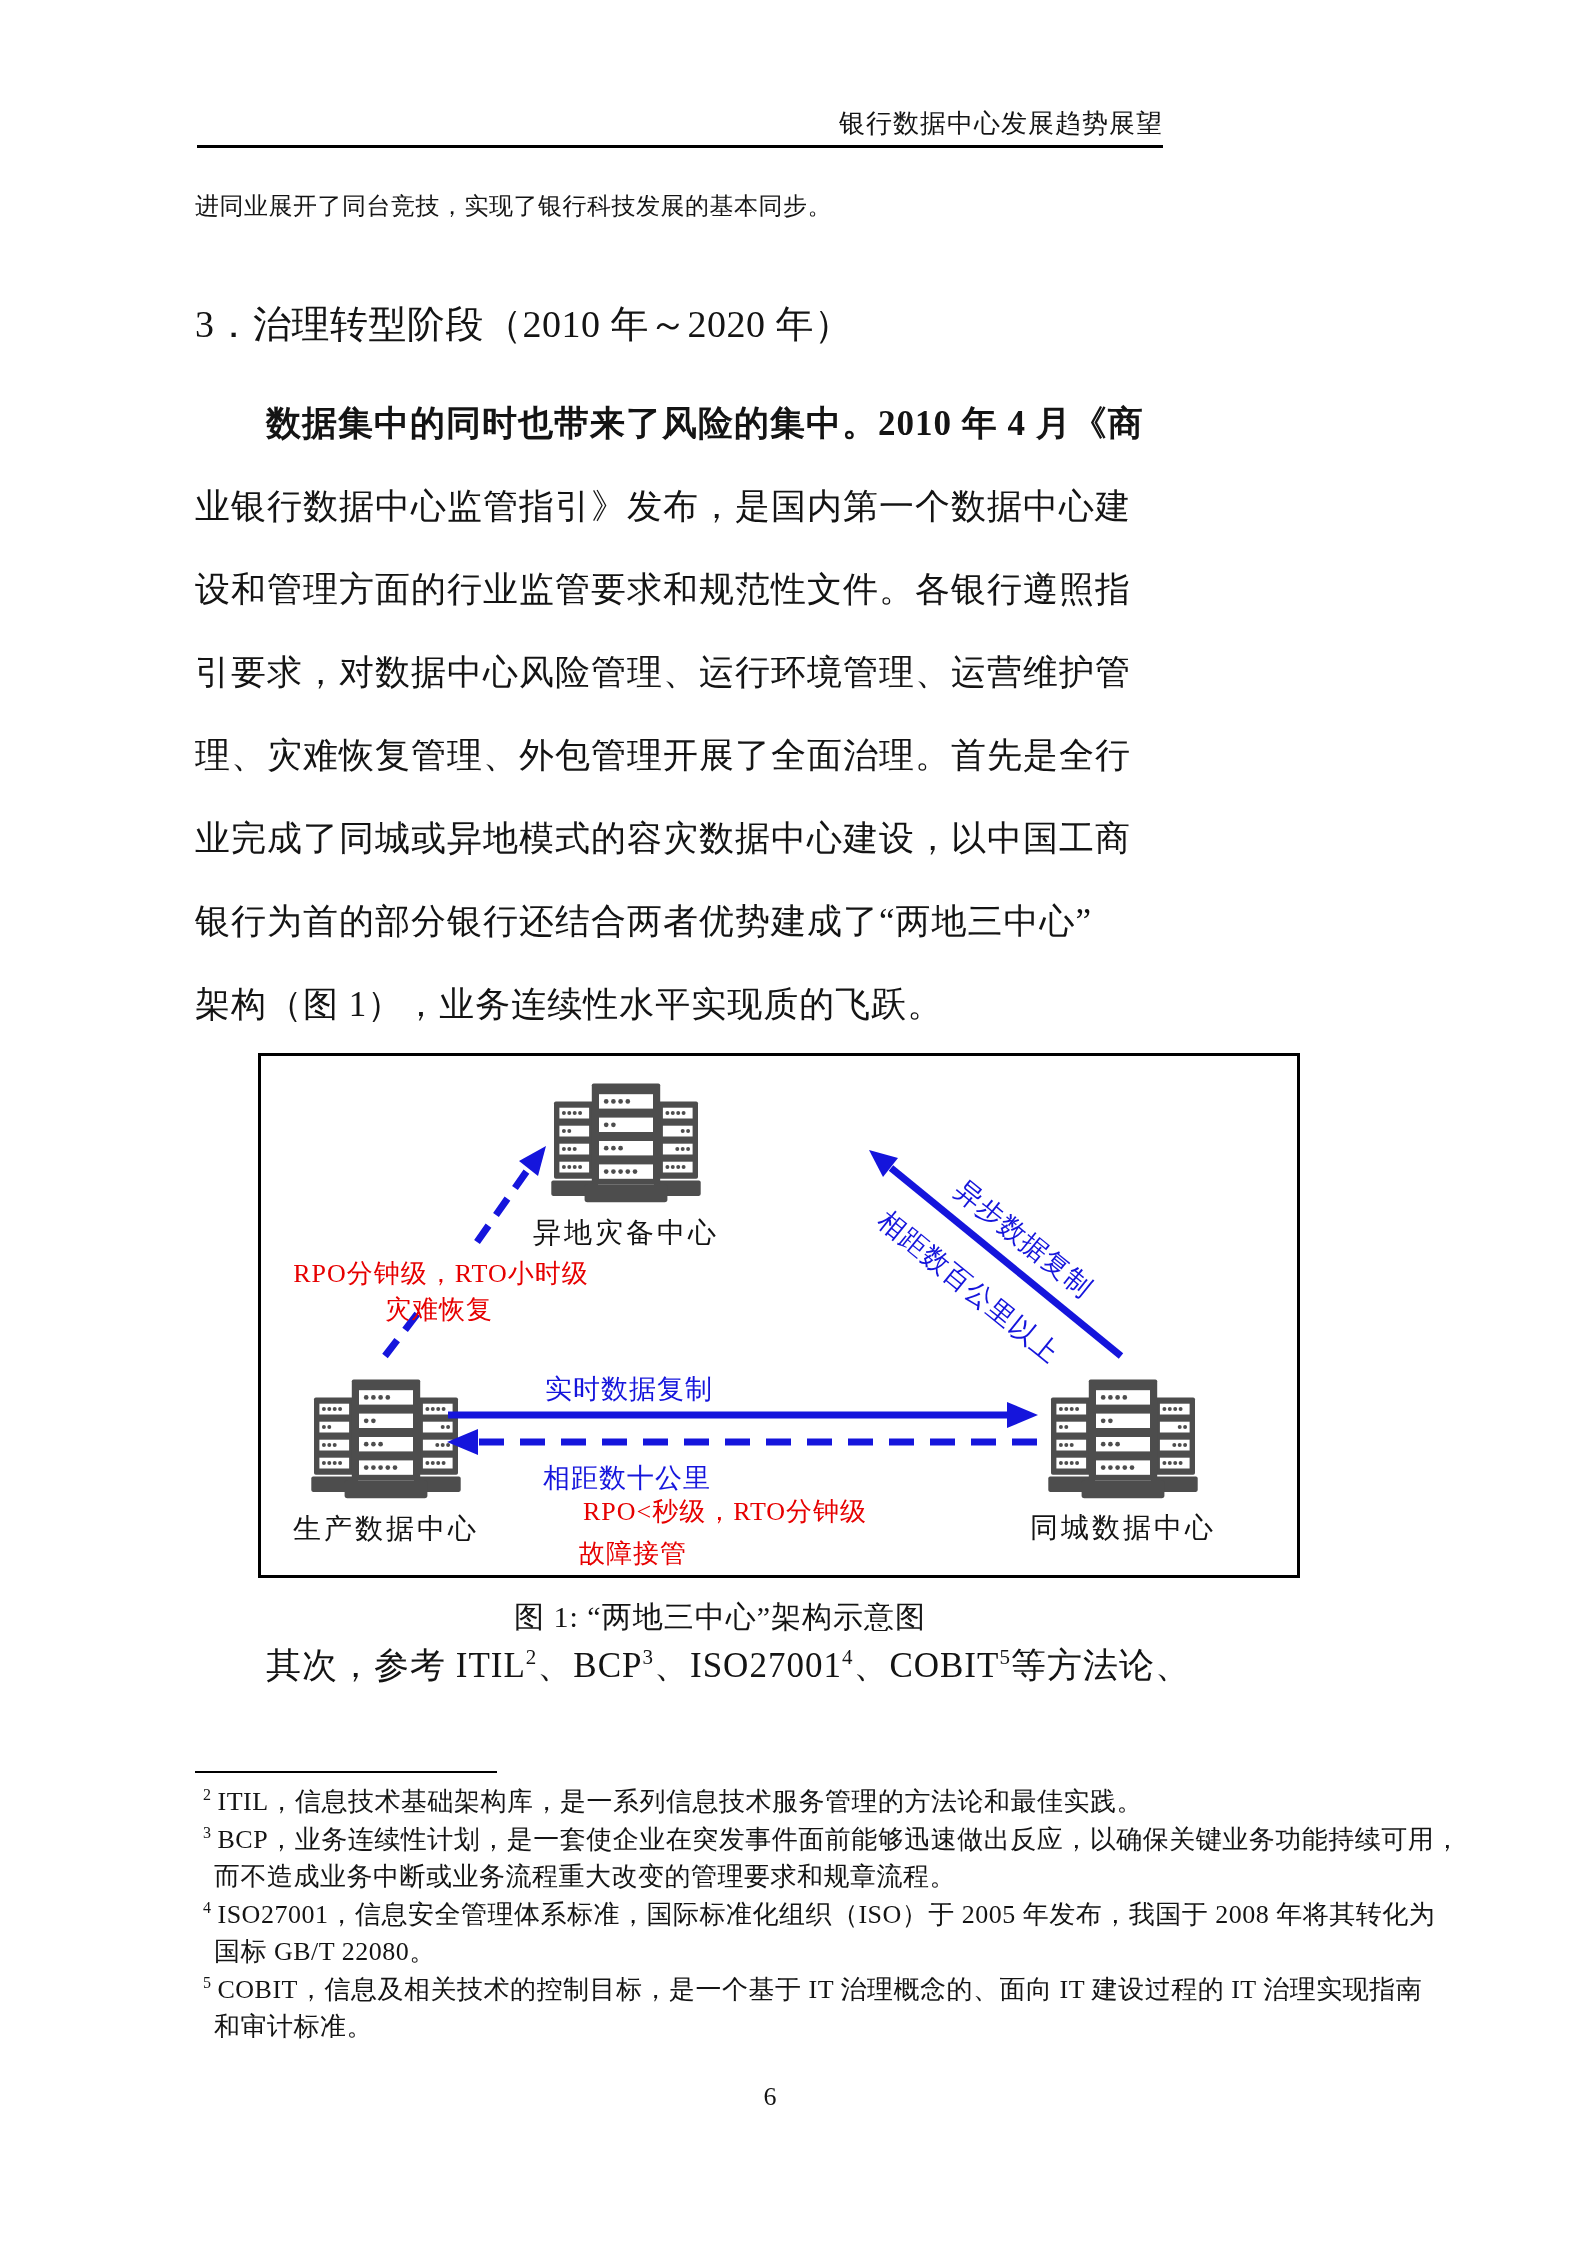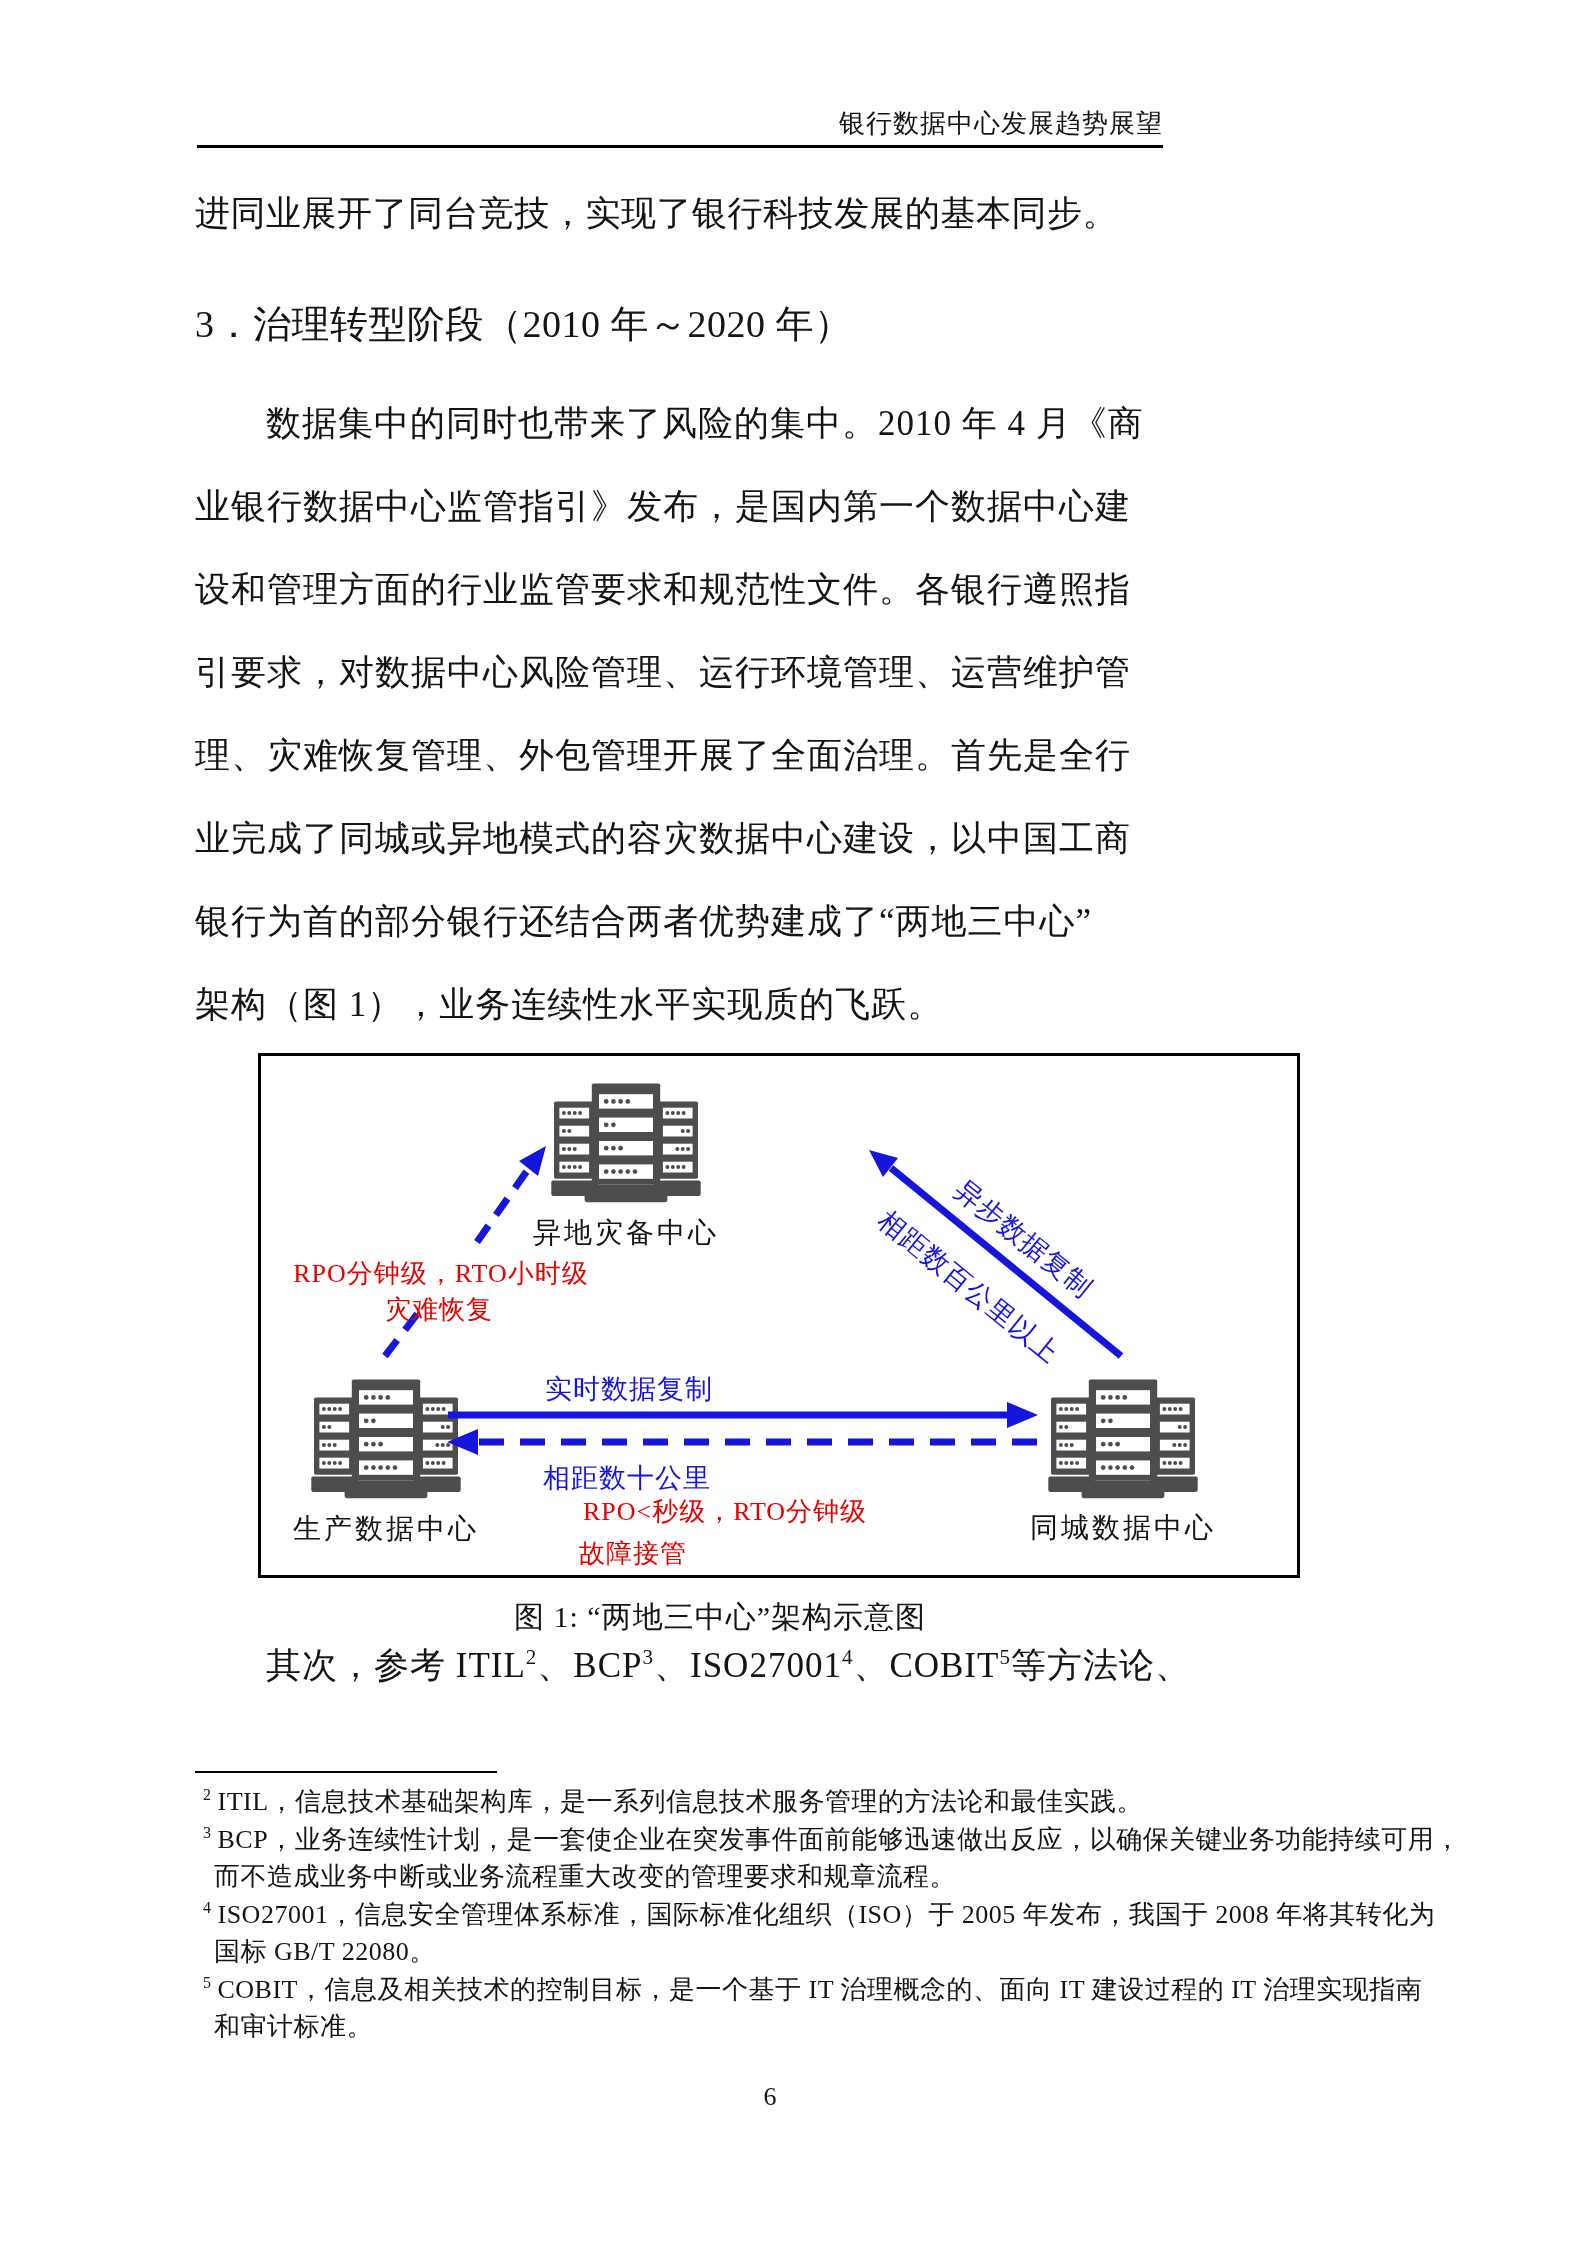--- a/index.html
+++ b/index.html
@@ -14,30 +14,30 @@
   .header-title {
     position:absolute; top:106px; left:197px; width:966px;
     text-align:right; font-size:26px; letter-spacing:1px; white-space:nowrap;
   }
   .header-rule {
     position:absolute; top:145px; left:197px; width:966px;
     border-top:3px solid #000;
   }
 
   .intro-line {
-    position:absolute; top:190px; left:195px; font-size:35px;
+    position:absolute; top:190px; left:195px; font-size:24px;
     letter-spacing:0.5px; white-space:nowrap;
   }
   .section-heading {
     position:absolute; top:299px; left:195px; font-size:38px;
     font-weight:normal; letter-spacing:0.5px; white-space:nowrap;
   }
   .paragraph { position:absolute; top:382px; left:195px; width:960px; font-size:35px; letter-spacing:1px; }
   .body-line { height:83px; line-height:83px; white-space:nowrap; }
-  .body-line.indent { text-indent:71px; }
+  .body-line.indent { text-indent:71px;font-weight:bold; }
 
   .figure-box {
     position:absolute; left:258px; top:1053px; width:1042px; height:525px;
     border:3px solid #000; background:#fff;
   }
   .figure-box svg { width:100%; height:100%; display:block; }
 
   .srv  { fill:var(--server); }
   .slot { fill:#ffffff; }
   .dot circle { fill:var(--server); }

